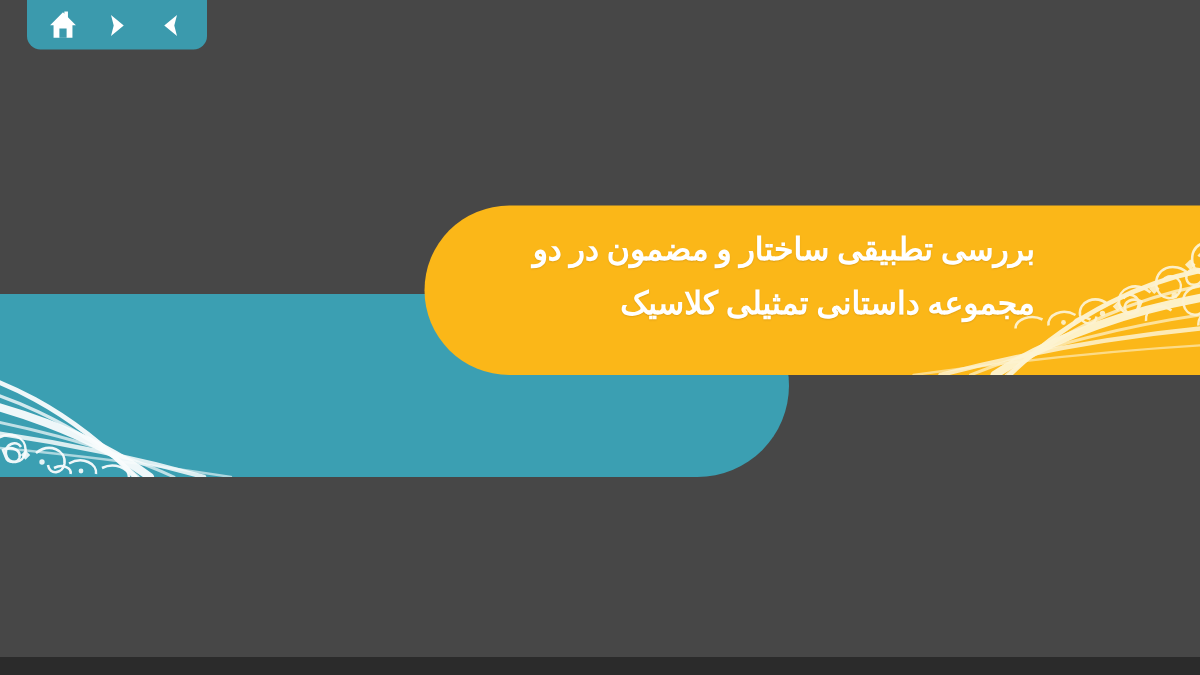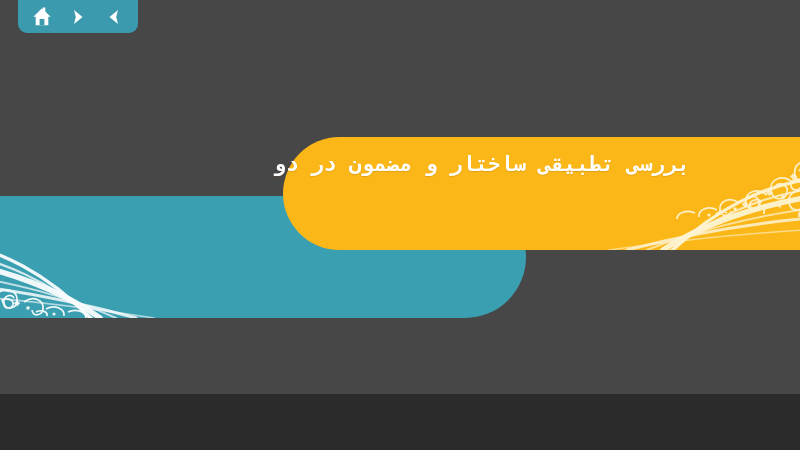--- a/index.html
+++ b/index.html
@@ -4,24 +4,24 @@
 <title>Presentation Slide</title>
 <style>
   html, body {
     margin: 0;
     padding: 0;
     background: #2b2b2b;
   }
   #slide {
     position: relative;
     width: 800px;
-    height: 394px;
+    height: 438px;
     overflow: hidden;
     background: #474747;
-    font-family: Liberation Mono, monospace;
+    font-family: Liberation Serif, serif;
     user-select: none;
   }
 
   
   #navbar {
     position: absolute;
     left: 18px;
     top: 0;
     width: 120px;
     height: 33px;
@@ -213,15 +213,16 @@
         <rect x="214" y="61" width="4.5" height="4.5" transform="rotate(45 216 63)"></rect>
         <circle cx="190" cy="60" r="2"></circle>
         <circle cx="142" cy="72" r="1.8"></circle>
         <circle cx="116" cy="78" r="1.6"></circle>
       </g>
     </svg>
   </div>
 
   <div id="title-block">
     <span class="title-line">بررسی تطبیقی ساختار و مضمون در دو</span>
+    <span class="title-line">مجموعه داستانی تمثیلی کلاسیک</span>
   </div>
 
 </div>
 
 </body></html>

